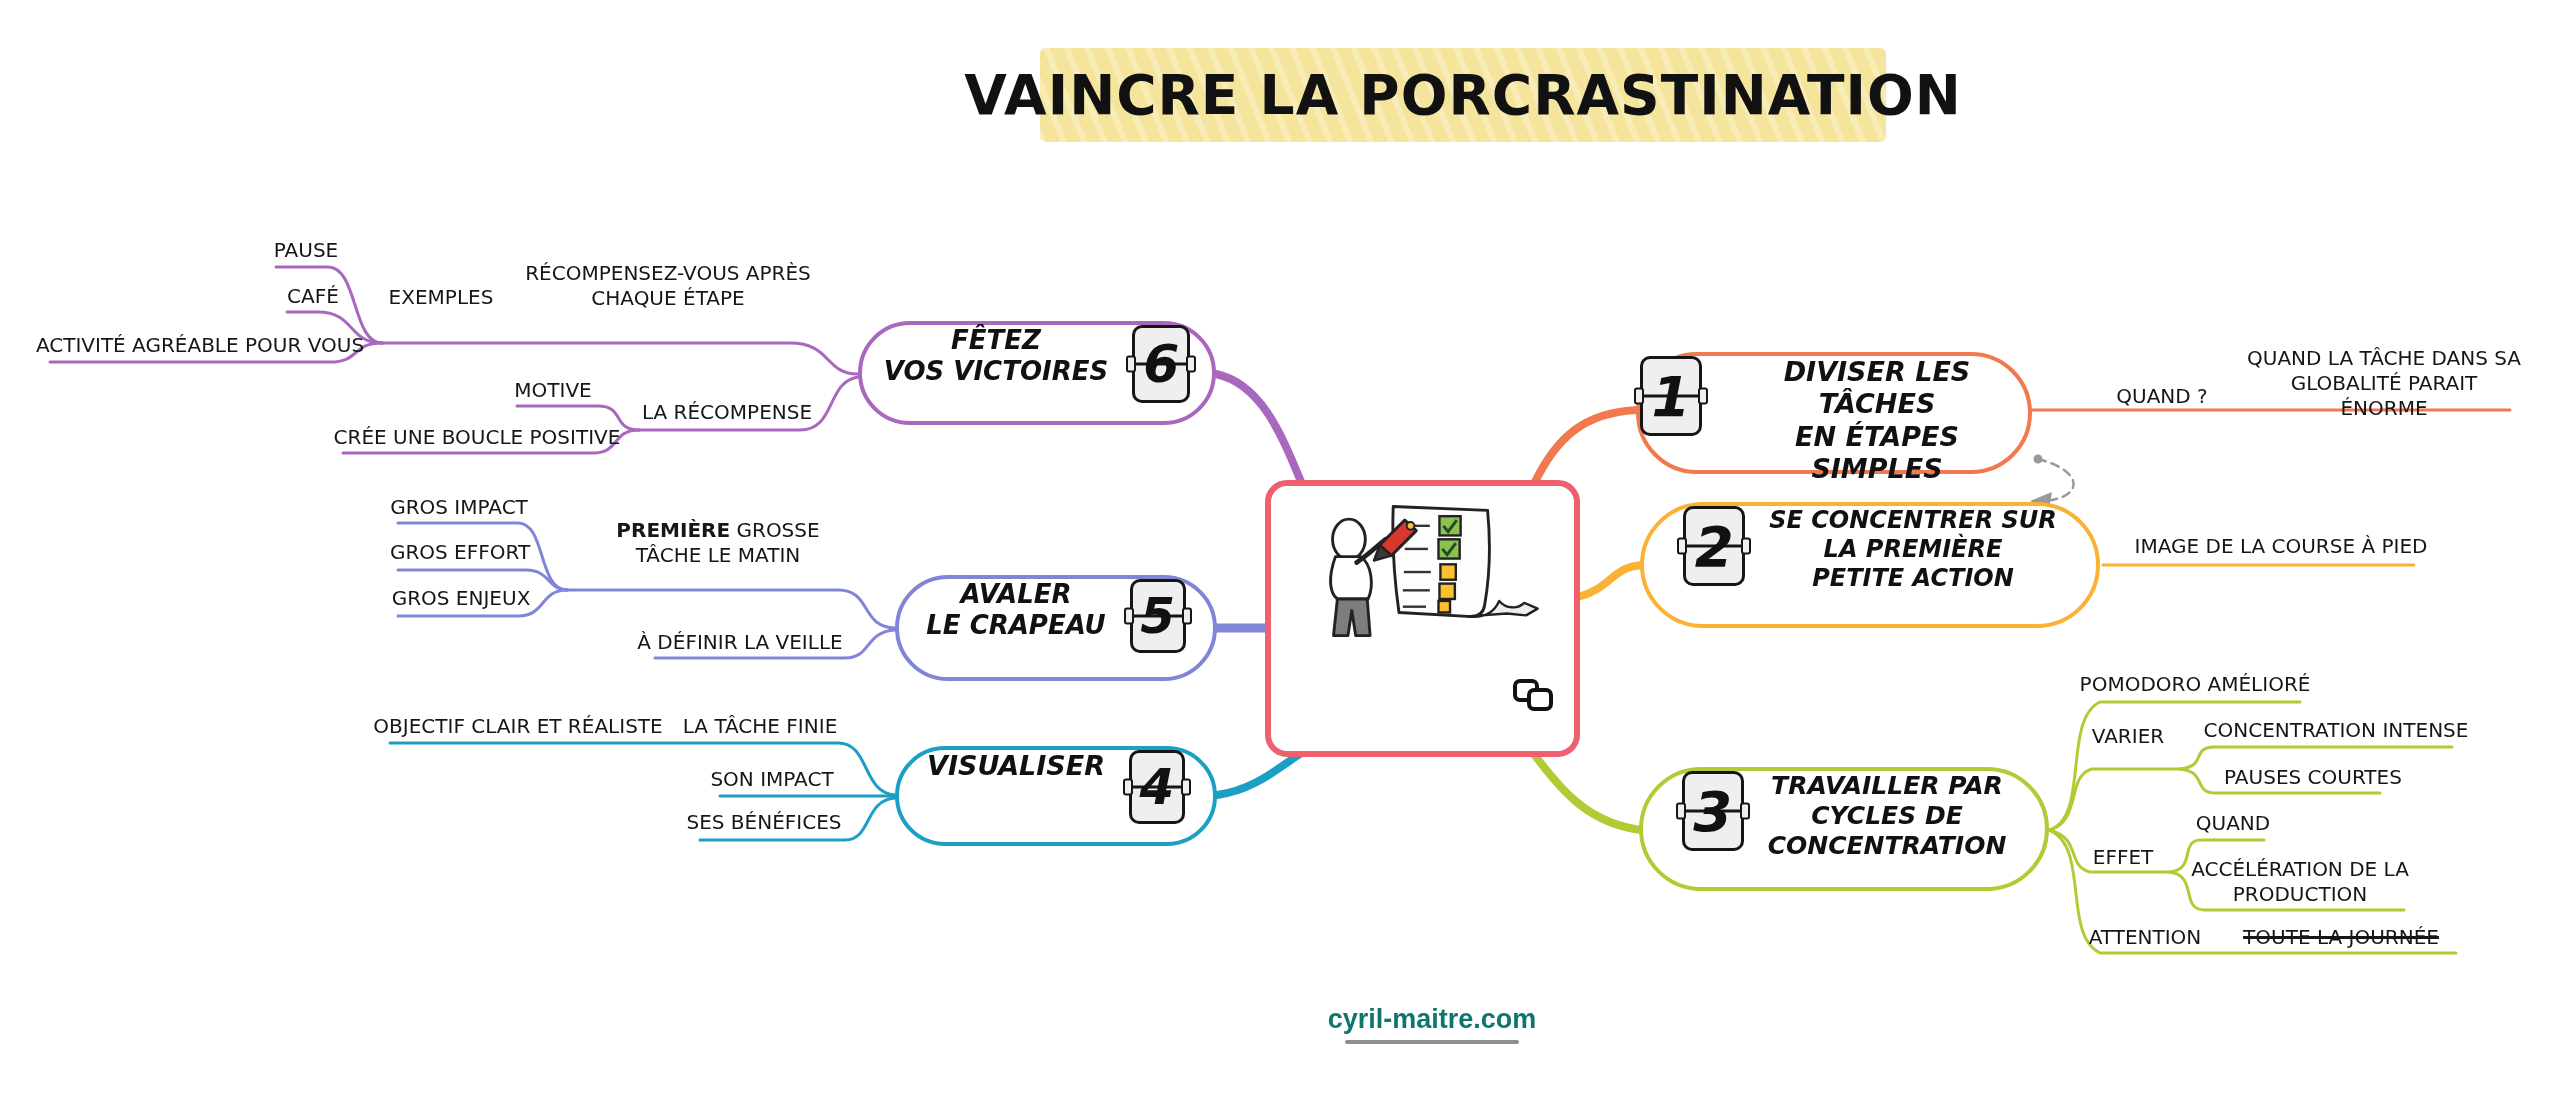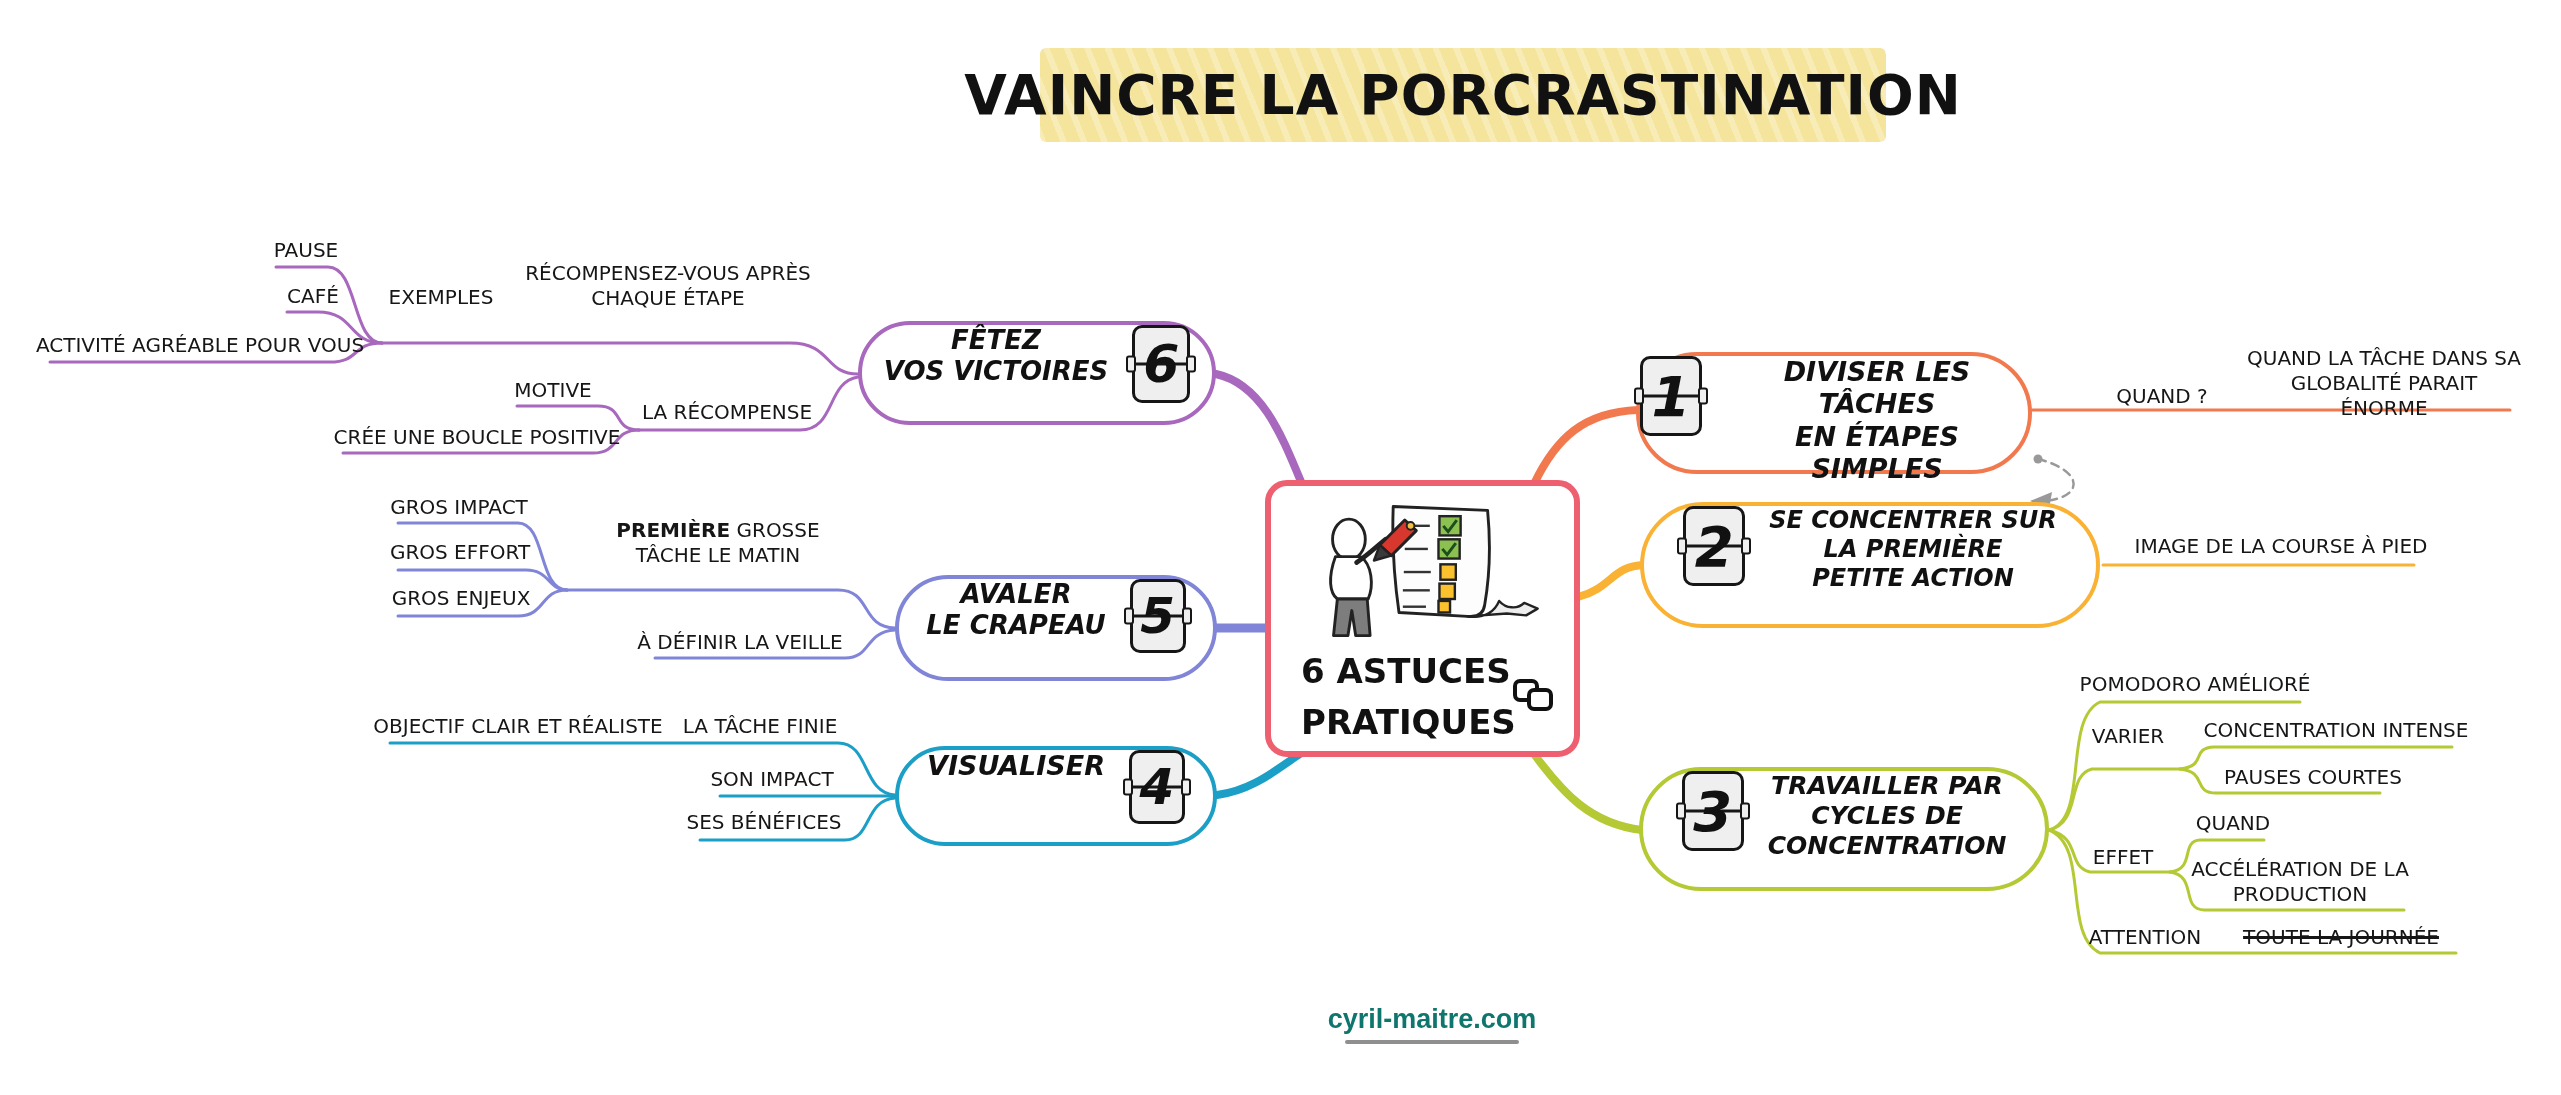--- a/index.html
+++ b/index.html
@@ -131,24 +131,20 @@
 
       <ellipse cx="56" cy="40" rx="17" ry="21" fill="#fff" stroke="#222" stroke-width="3"></ellipse>
       <path d="M42 58 C34 80 36 96 44 102 L76 102 C82 88 80 66 68 58 Z" fill="#fff" stroke="#222" stroke-width="3" stroke-linejoin="round"></path>
       <path d="M44 102 L40 140 L55 140 L59 114 L63 140 L78 140 L75 102 Z" fill="#7d7d7d" stroke="#222" stroke-width="3" stroke-linejoin="round"></path>
       <path d="M64 64 C76 56 84 48 94 40" stroke="#222" stroke-width="5" fill="none" stroke-linecap="round"></path>
 
       <path d="M88 46 L114 20 L126 31 L100 57 Z" fill="#d7372c" stroke="#222" stroke-width="3" stroke-linejoin="round"></path>
       <path d="M88 46 L100 57 L82 62 Z" fill="#3a3a3a" stroke="#222" stroke-width="2.5" stroke-linejoin="round"></path>
       <circle cx="120" cy="26" r="4" fill="#f0c040" stroke="#222" stroke-width="2"></circle>
     </svg>
-    <div class="center-text">
-      <div>6 ASTUCES</div>
-      <div>PRATIQUES</div>
-    </div>
     <svg class="center-link" width="42" height="34" viewBox="0 0 42 34">
       <rect x="3" y="3" width="22" height="19" rx="5" fill="none" stroke="#111" stroke-width="4"></rect>
       <rect x="17" y="12" width="22" height="19" rx="5" fill="#fff" stroke="#111" stroke-width="4"></rect>
     </svg>
   </div>
 
   <div class="pill" style="left:1636px;top:352px;width:396px;height:122px;border-color:#f2794e;border-radius:61px;">
     <div class="flip">
       <span class="pin l"></span>
       <span class="pin r"></span>

